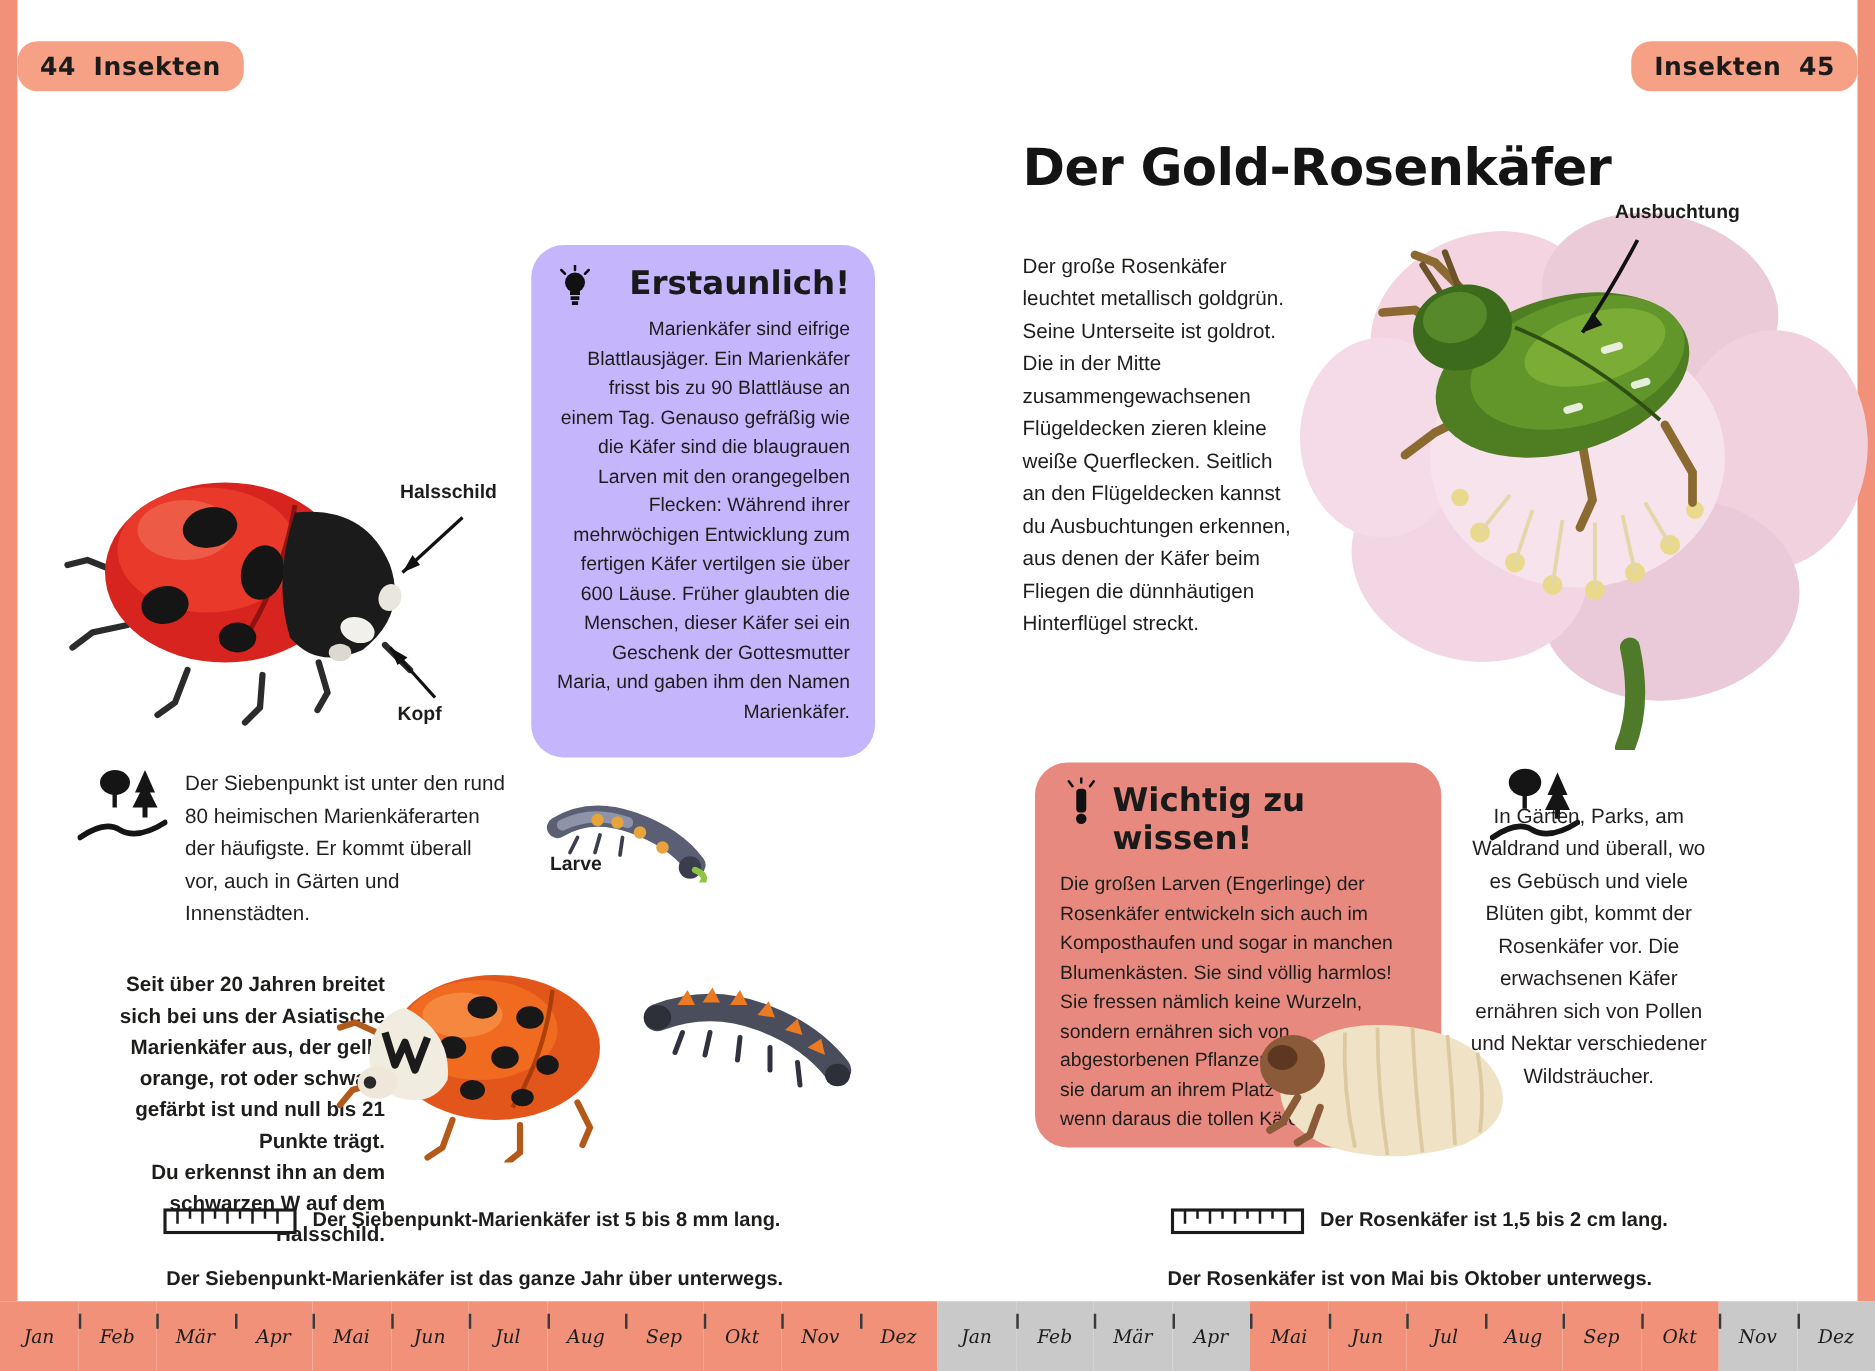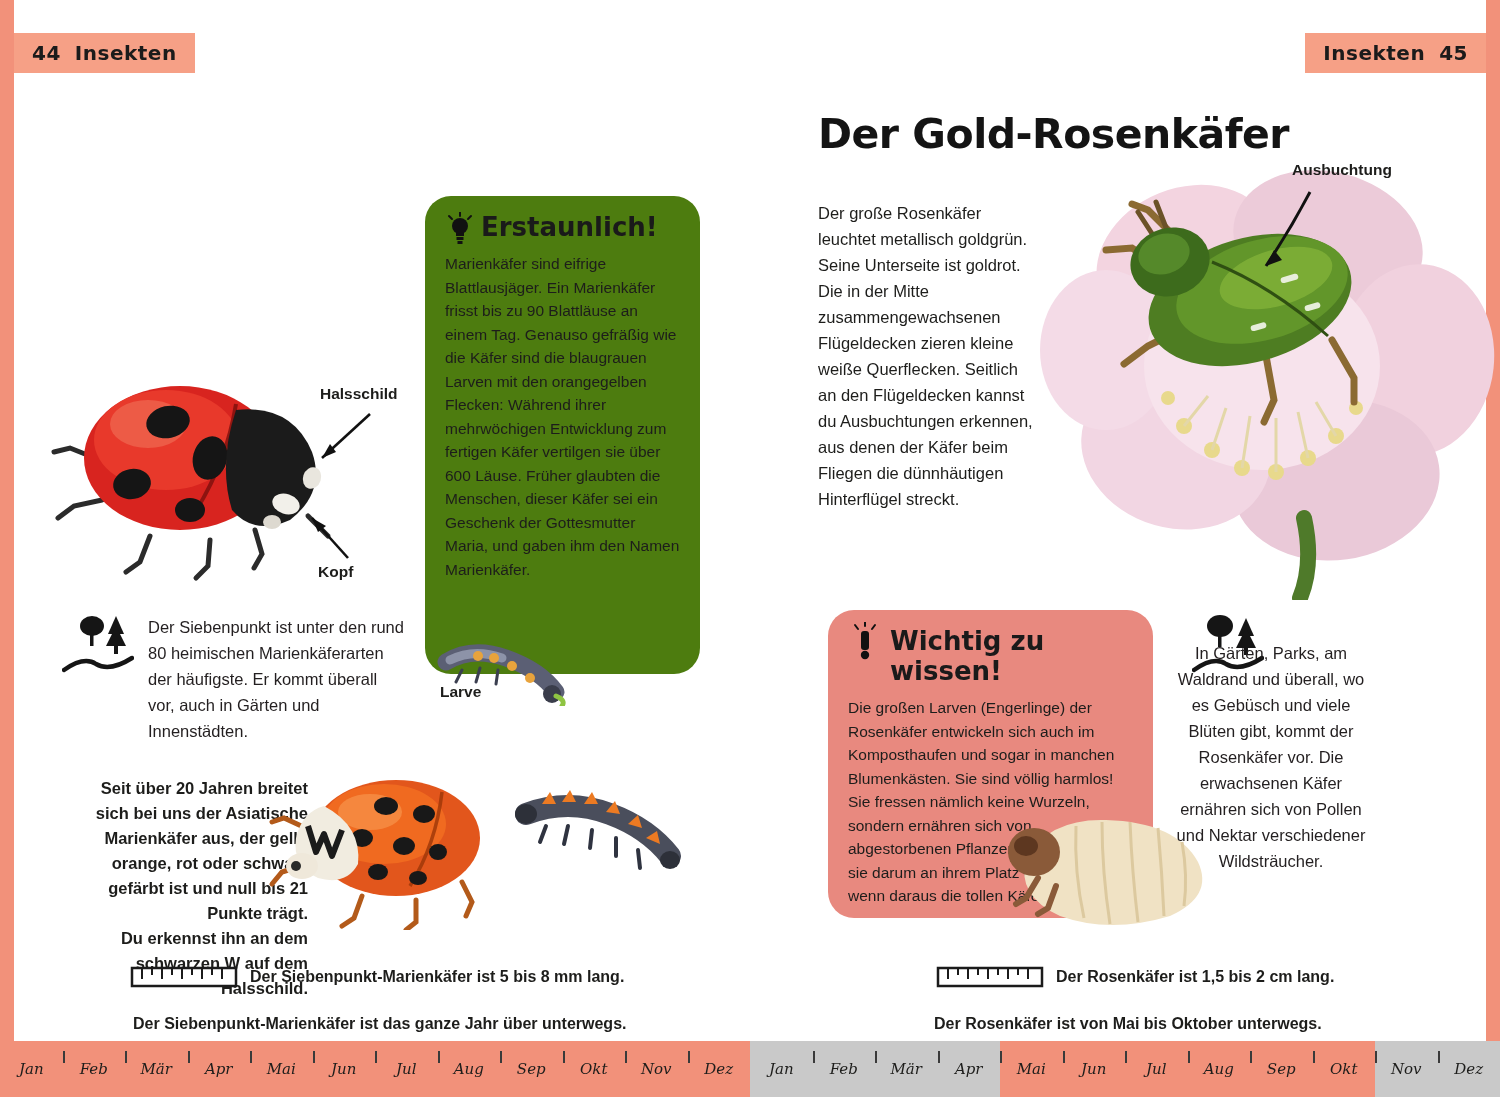--- a/index.html
+++ b/index.html
@@ -30,20 +30,21 @@
     background:#f6a086;
     height:40px;
     display:flex; align-items:center;
     gap:14px;
     padding:0 18px;
     font-family:"DejaVu Sans", sans-serif;
     font-weight:bold;
     font-size:20px;
     color:#1b1b1b;
     letter-spacing:0.5px;
+    border-radius:16px;
   }
   .pagetag.left { left:14px; top:33px; }
   .pagetag.right { right:14px; top:33px; }
 
   
   .title {
     position:absolute;
     font-family:"DejaVu Sans", sans-serif;
     font-weight:bold;
     font-size:41px;
@@ -76,22 +77,23 @@
     font-size:26px;
     color:#1a1a1a;
     margin:0 0 10px 36px;
   }
   .callout .ctext {
     font-size:15.5px;
     line-height:23.5px;
     color:#1d1d1b;
   }
   #callout-erstaunlich {
-    left:425px; top:196px; width:275px; height:478px;
-    background:#4d7c0f;
+    left:425px; top:196px; width:275px; height:410px;
+    background:#c4b5fd;
+    text-align:right;
   }
   #callout-wichtig {
     left:828px; top:610px; width:325px; height:308px;
     background:#e8897f;
   }
   .bulb {
     position:absolute; left:20px; top:16px;
     width:30px; height:34px;
   }
   .excl {

